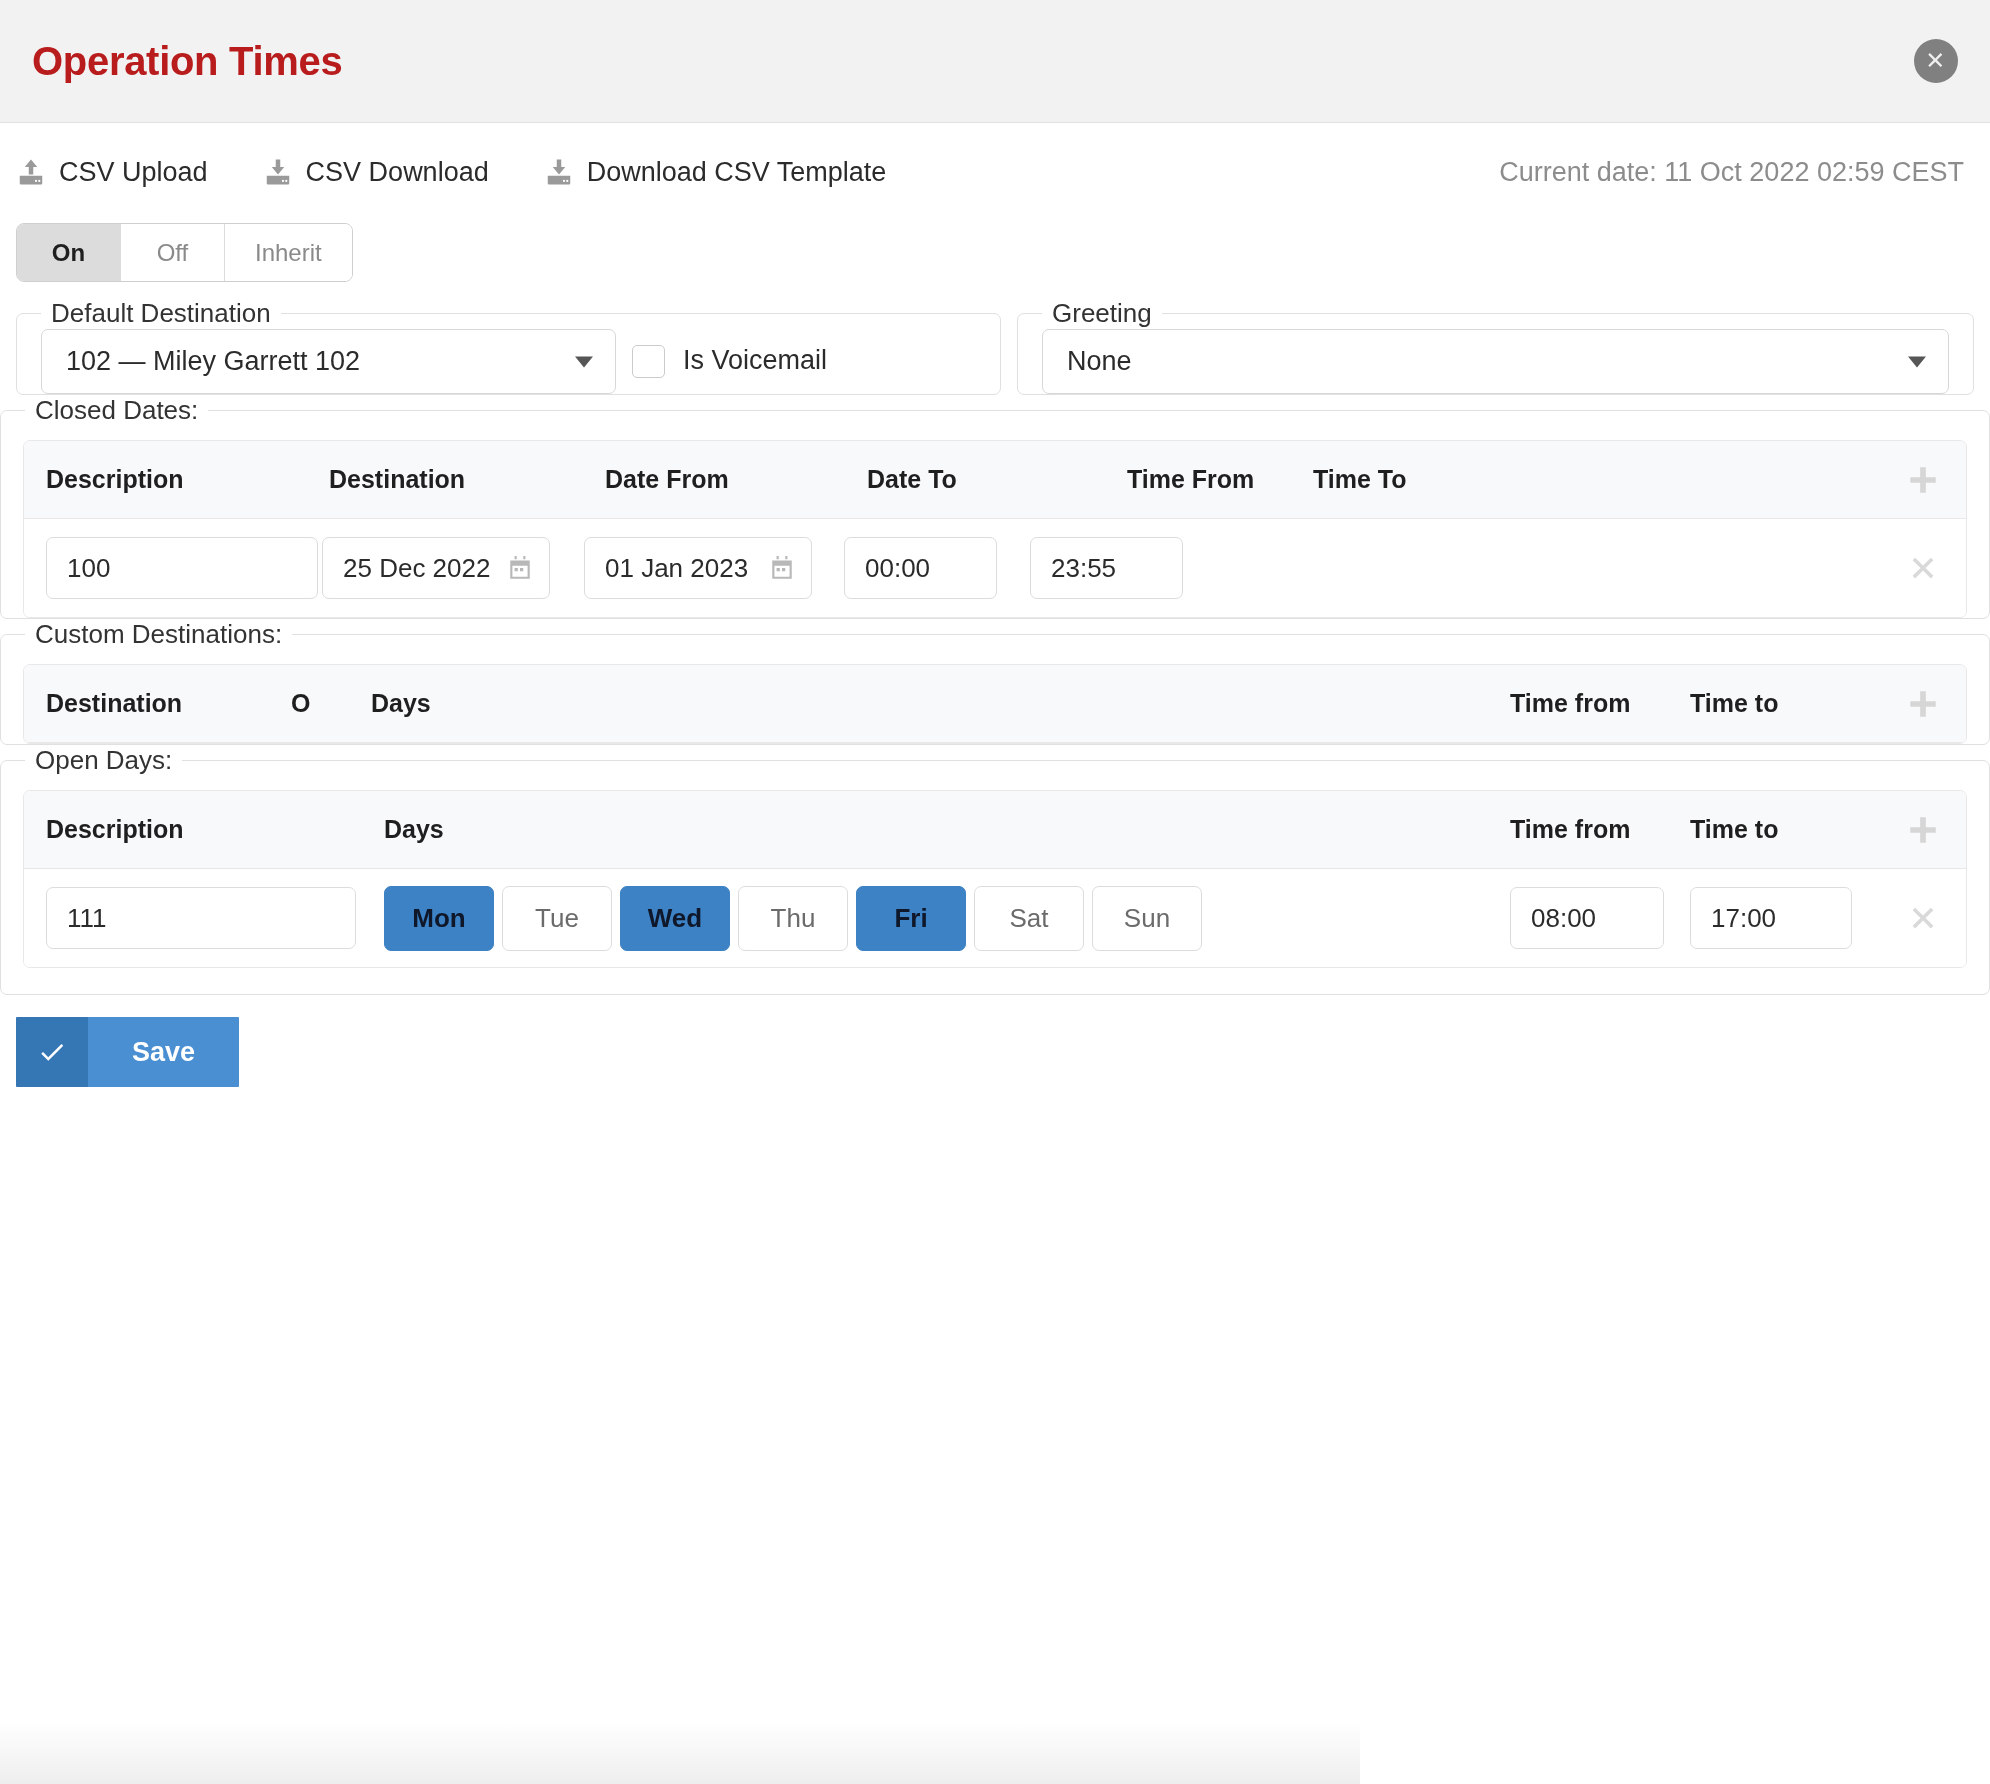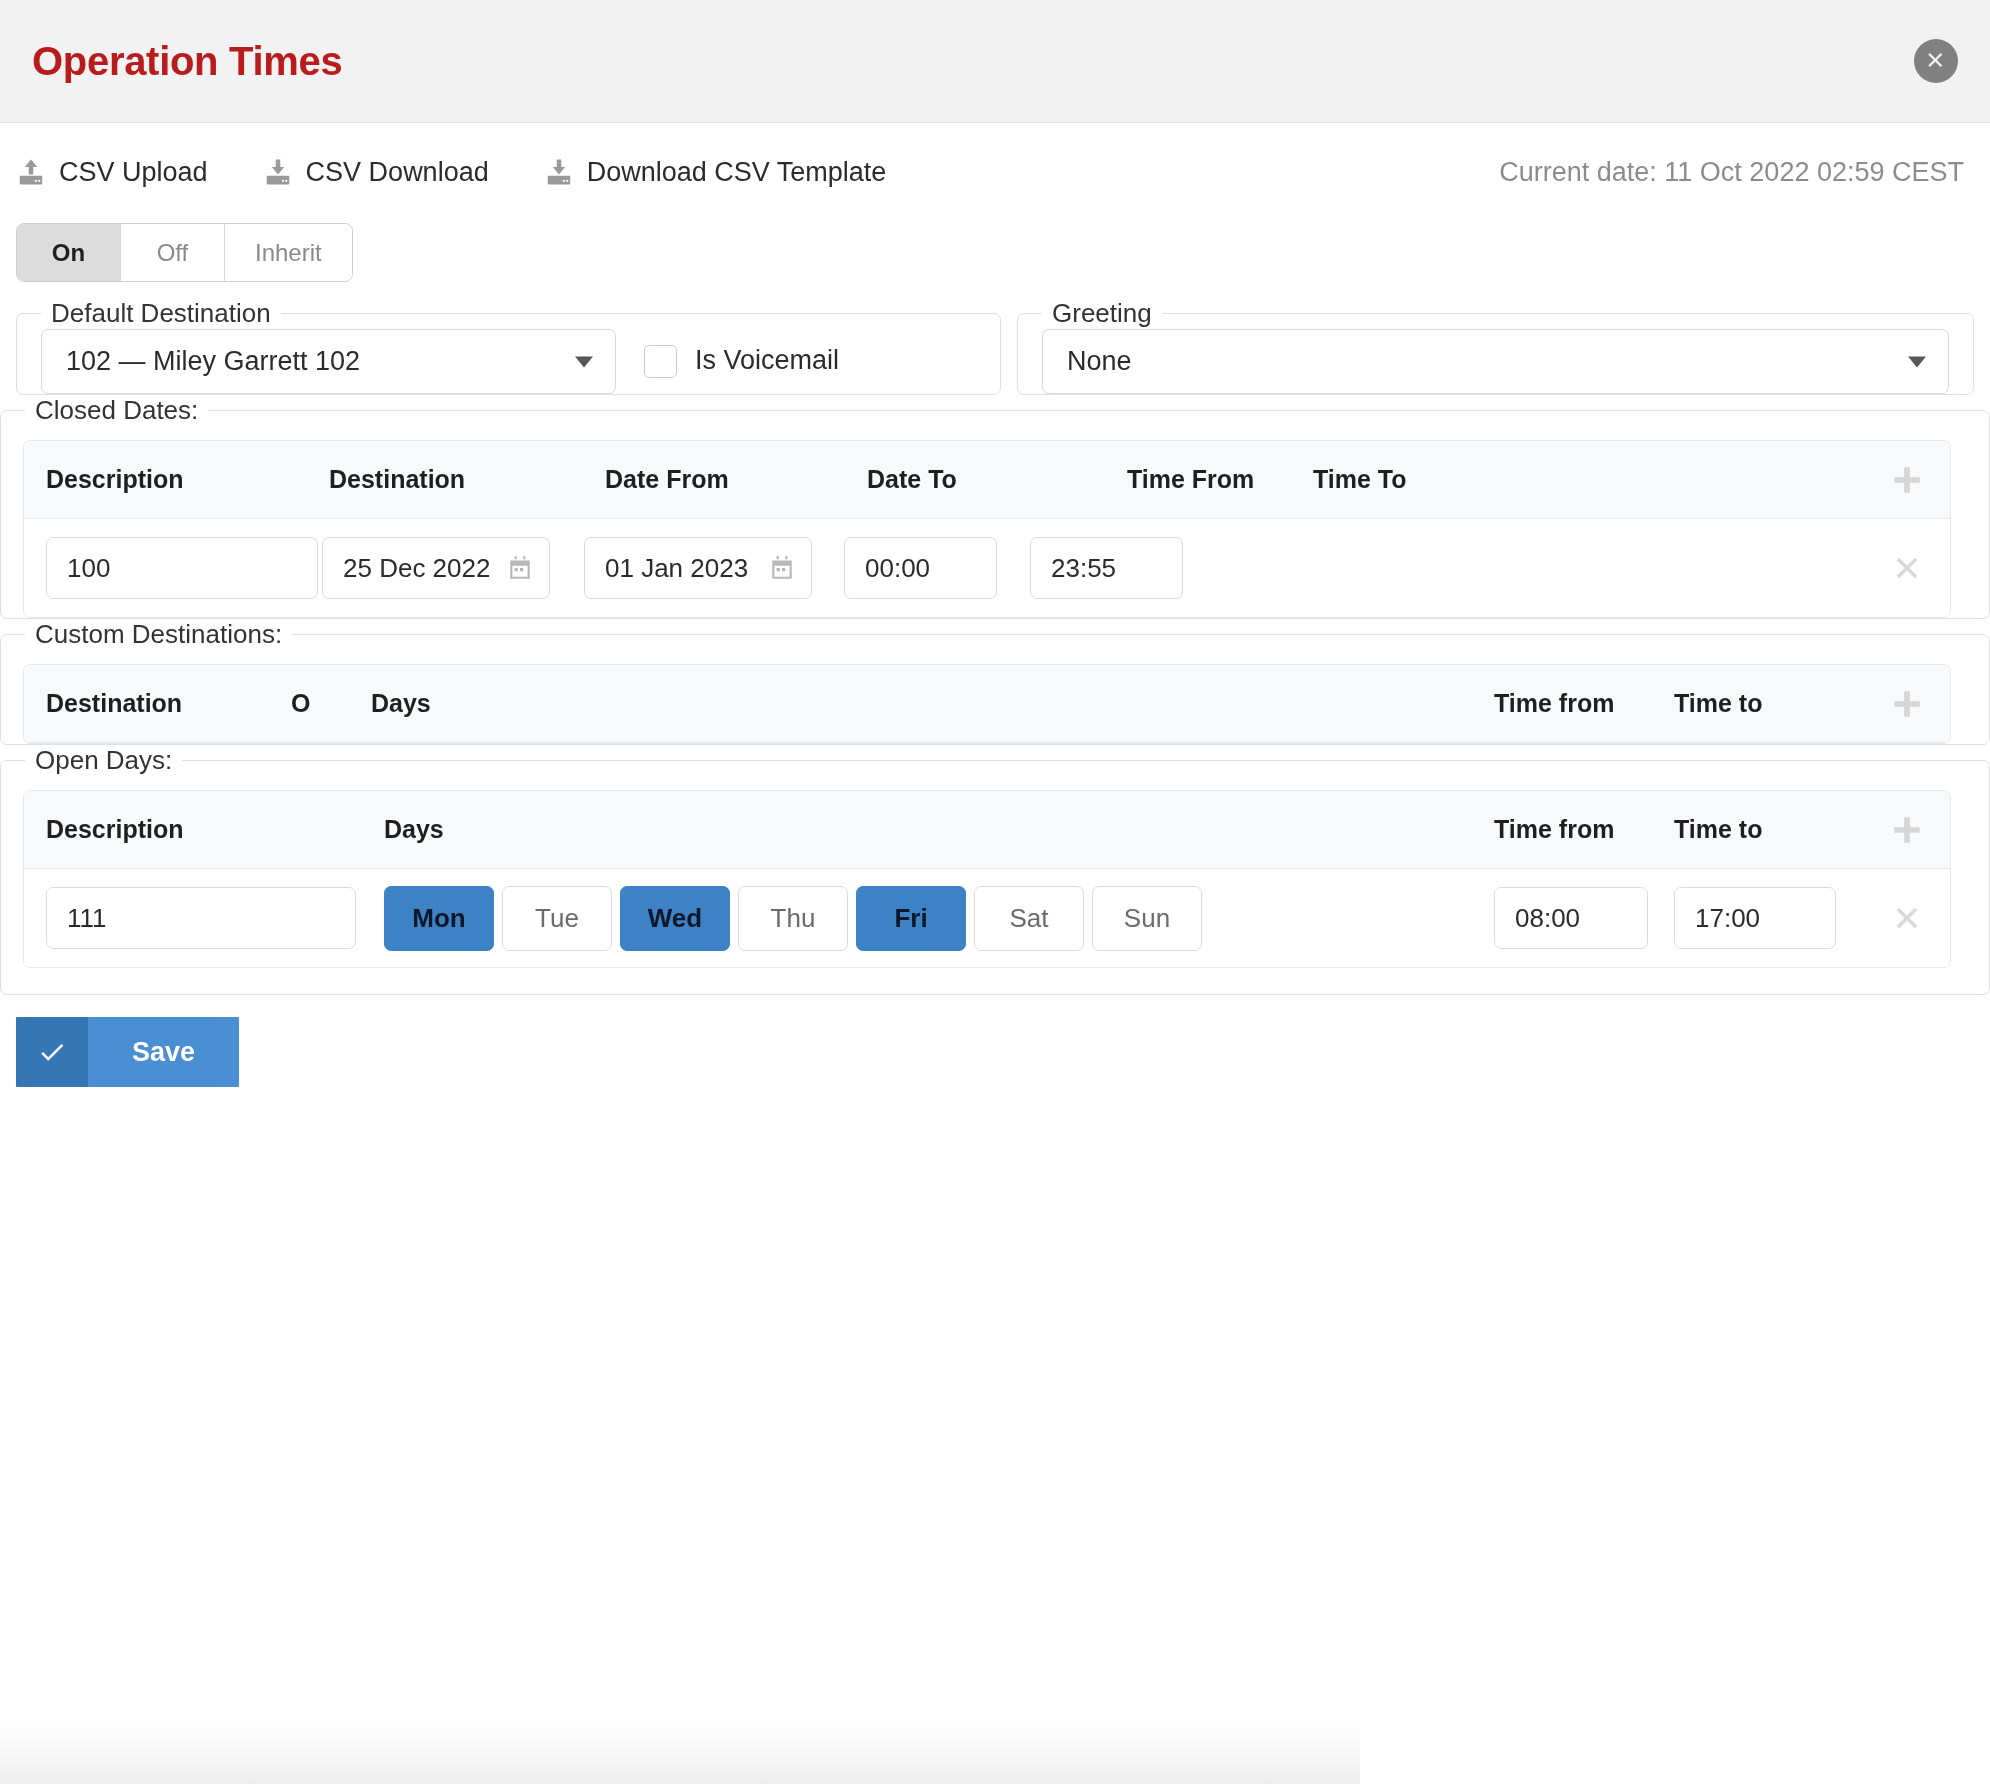--- a/index.html
+++ b/index.html
@@ -112,21 +112,21 @@
   }
 
   .row-two {
     display: flex;
     gap: 16px;
     padding: 16px 16px 0 16px;
   }
   .fs-dest { width: 985px; flex: 0 0 985px; padding: 10px 0 26px 0; }
   .fs-greet { flex: 1 1 auto; padding: 10px 0 26px 0; }
 
-  .fs-inner { display: flex; align-items: center; padding: 0 24px; gap: 28px; }
+  .fs-inner { display: flex; align-items: center; padding: 0 24px; gap: 16px; }
 
   .sel {
     position: relative;
     background: #fff;
     border: 1px solid #d8d8d8;
     border-radius: 7px;
     height: 65px;
     display: flex; align-items: center;
     padding: 0 52px 0 24px;
     font-size: 27px;
@@ -154,21 +154,21 @@
     background: #fff;
     flex: 0 0 33px;
   }
   .chk-label { font-size: 27px; color: #2b2b2b; white-space: nowrap; }
 
   
   .sec { margin: 18px 16px 0 16px; padding: 6px 0 22px 0; }
   .sec.open-days { padding-bottom: 26px; }
 
   .tbl {
-    margin: 14px 38px 0 22px;
+    margin: 14px 22px 0 22px;
     border: 1px solid #e8e8e8;
     border-radius: 7px;
     overflow: hidden;
     background: #fff;
   }
   .thead {
     background: #f8f9fa;
     display: flex; align-items: center;
     height: 78px;
     border-bottom: 1px solid #e8e8e8;

